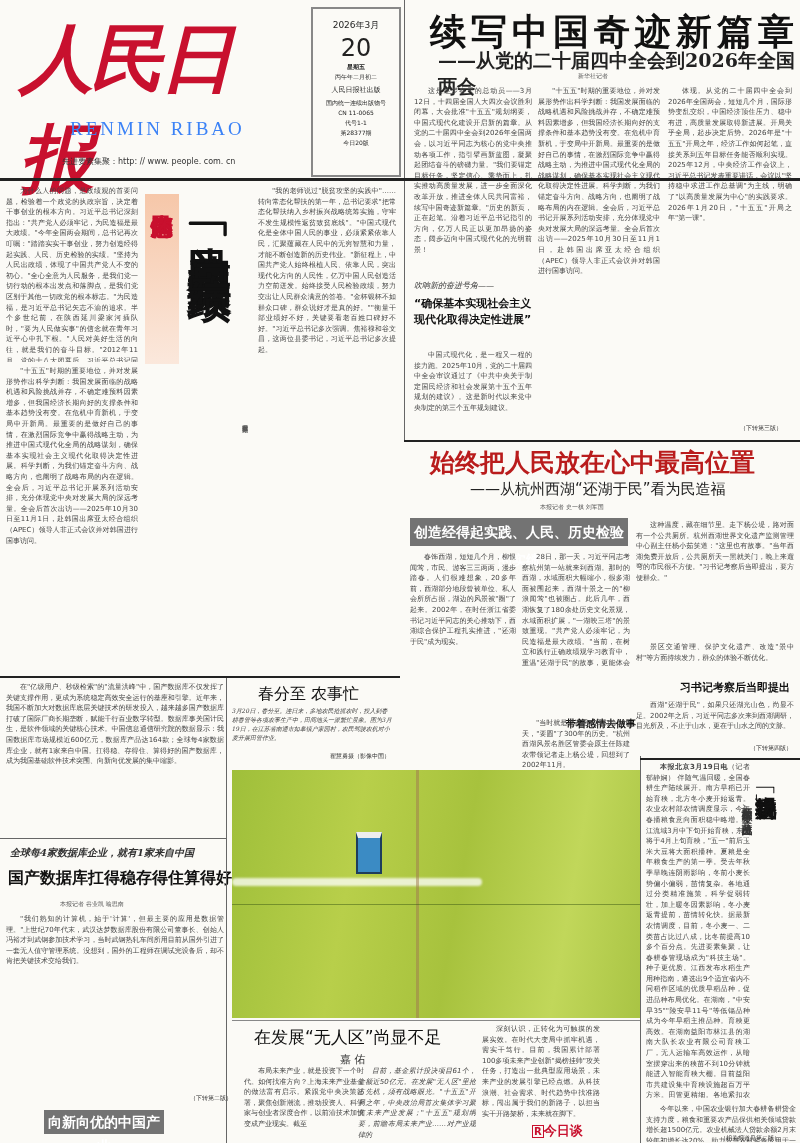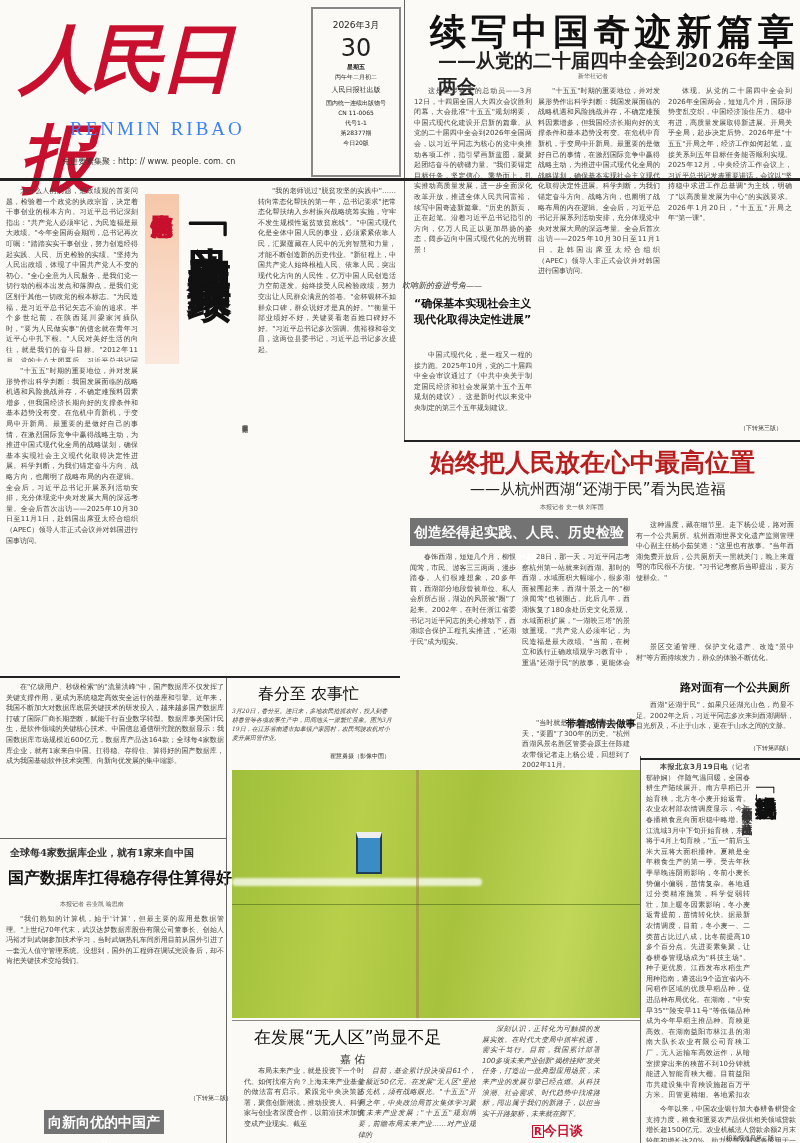--- a/index.html
+++ b/index.html
@@ -22,37 +22,37 @@
 .photo{background:linear-gradient(100deg,#9fbf3a 0%,#b8cf4a 30%,#a7c23d 55%,#c1d75a 80%,#a9c444 100%)}
 </style>
 </head>
 <body>
 
 <div class="abs masthead-logo">人民日报</div>
 <div class="abs masthead-pinyin">RENMIN  RIBAO</div>
 <div class="abs masthead-url">先进要素集聚：http: // www. people. com. cn</div>
 <div class="abs datebox">
   <div class="ym">2026年3月</div>
-  <div class="day">30</div>
+  <div class="day">20</div>
   <div class="s" style="font-weight:bold">星期五</div>
   <div class="s">丙午年二月初二</div>
   <div class="s" style="font-size:7px;margin:3px 0">人民日报社出版</div>
   <div class="s">国内统一连续出版物号</div>
   <div class="s">CN 11-0065</div>
   <div class="s">代号1-1</div>
   <div class="s">第28377期</div>
   <div class="s">今日20版</div>
 </div>
 
 <div class="abs vline" style="left:404px;top:0;height:440px"></div>
 <div class="abs h1" style="left:430px;top:8px;font-size:36px;letter-spacing:5px">续写中国奇迹新篇章</div>
 <div class="abs" style="left:438px;top:48px;font-size:19px;font-weight:bold;font-family:'DejaVu Serif',serif">——从党的二十届四中全会到2026年全国两会</div>
 <div class="abs" style="left:578px;top:72px;font-size:6px;color:#555">新华社记者</div>
 <div class="abs txt" style="left:414px;top:86px;width:118px;height:190px">这是逐梦春天的总动员——3月12日，十四届全国人大四次会议胜利闭幕，大会批准"十五五"规划纲要，中国式现代化建设开启新的篇章。从党的二十届四中全会到2026年全国两会，以习近平同志为核心的党中央推动各项工作，指引擘画新蓝图，凝聚起团结奋斗的磅礴力量。"我们要锚定目标任务，坚定信心、乘势而上，扎实推动高质量发展，进一步全面深化改革开放，推进全体人民共同富裕，续写中国奇迹新篇章。"历史的新页，正在起笔。沿着习近平总书记指引的方向，亿万人民正以更加昂扬的姿态，阔步迈向中国式现代化的光明前景！</div>
-<div class="abs" style="left:402px;top:280px;font-size:8px;font-style:italic;color:#333">吹响新的奋进号角——</div>
+<div class="abs" style="left:414px;top:280px;font-size:8px;font-style:italic;color:#333">吹响新的奋进号角——</div>
 <div class="abs h1" style="left:414px;top:296px;width:120px;font-size:11px;line-height:16px">“确保基本实现社会主义现代化取得决定性进展”</div>
 <div class="abs txt" style="left:414px;top:350px;width:118px;height:85px">中国式现代化，是一程又一程的接力跑。2025年10月，党的二十届四中全会审议通过了《中共中央关于制定国民经济和社会发展第十五个五年规划的建议》。这是新时代以来党中央制定的第三个五年规划建议。</div>
 <div class="abs txt" style="left:538px;top:86px;width:122px;height:350px">"十五五"时期的重要地位，并对发展形势作出科学判断：我国发展面临的战略机遇和风险挑战并存，不确定难预料因素增多，但我国经济长期向好的支撑条件和基本趋势没有变。在危机中育新机，于变局中开新局。最重要的是做好自己的事情，在激烈国际竞争中赢得战略主动，为推进中国式现代化全局的战略谋划，确保基本实现社会主义现代化取得决定性进展。科学判断，为我们锚定奋斗方向、战略方向，也阐明了战略布局的内在逻辑。全会后，习近平总书记开展系列活动安排，充分体现党中央对发展大局的深远考量。全会后首次出访——2025年10月30日至11月1日，赴韩国出席亚太经合组织（APEC）领导人非正式会议并对韩国进行国事访问。</div>
 <div class="abs txt" style="left:668px;top:86px;width:124px;height:330px">体现。从党的二十届四中全会到2026年全国两会，短短几个月，国际形势变乱交织，中国经济顶住压力、稳中有进，高质量发展取得新进展。开局关乎全局，起步决定后势。2026年是"十五五"开局之年，经济工作如何起笔，直接关系到五年目标任务能否顺利实现。2025年12月，中央经济工作会议上，习近平总书记发表重要讲话，会议以"坚持稳中求进工作总基调"为主线，明确了"以高质量发展为中心"的实践要求。2026年1月20日，"十五五"开局之年"第一课"。</div>
 <div class="abs" style="left:740px;top:424px;font-size:6px;color:#333">（下转第三版）</div>
 
 <div class="abs hr-top"></div>
 
 <div class="abs txt" style="left:6px;top:186px;width:132px;height:176px">为什么人的问题，是政绩观的首要问题，检验着一个政党的执政宗旨，决定着干事创业的根本方向。习近平总书记深刻指出："共产党人必须牢记，为民造福是最大政绩。"今年全国两会期间，总书记再次叮嘱："踏踏实实干事创业，努力创造经得起实践、人民、历史检验的实绩。"坚持为人民出政绩，体现了中国共产党人不变的初心。"全心全意为人民服务，是我们党一切行动的根本出发点和落脚点，是我们党区别于其他一切政党的根本标志。"为民造福，是习近平总书记矢志不渝的追求。半个多世纪前，在陕西延川梁家河插队时，"要为人民做实事"的信念就在青年习近平心中扎下根。"人民对美好生活的向往，就是我们的奋斗目标。"2012年11月，党的十八大闭幕后，习近平总书记同中外记者见面时这样宣示。</div>
 <div class="abs" style="left:145px;top:194px;width:34px;height:170px;background:linear-gradient(#f6c7a9,#fbe8dc)"></div>
@@ -67,27 +67,27 @@
 <div class="abs" style="left:430px;top:446px;font-size:25px;font-weight:bold;font-family:Liberation Sans, sans-serif;color:#b91c1c">始终把人民放在心中最高位置</div>
 <div class="abs" style="left:470px;top:480px;font-size:15px;font-family:'DejaVu Sans',sans-serif;color:#222">——从杭州西湖“还湖于民”看为民造福</div>
 <div class="abs" style="left:540px;top:503px;font-size:6px;color:#555">本报记者  史一棋  刘军国</div>
 <div class="abs redbar" style="left:410px;top:518px;width:218px;height:28px;font-size:14px;line-height:28px">创造经得起实践、人民、历史检验的实绩</div>
 <div class="abs txt" style="left:410px;top:552px;width:106px;height:240px">春饰西湖，短短几个月，柳恨闻莺，市民、游客三三两两，漫步踏春。人们很难想象，20多年前，西湖部分地段曾被单位、私人会所所占据，湖边的风景被"圈"了起来。2002年，在时任浙江省委书记习近平同志的关心推动下，西湖综合保护工程扎实推进，"还湖于民"成为现实。</div>
 <div class="abs txt" style="left:522px;top:552px;width:108px;height:115px">28日，那一天，习近平同志考察杭州第一站就来到西湖。那时的西湖，水域面积大幅缩小，很多湖面被围起来，西湖十景之一的"柳浪闻莺"也被圈占。此后几年，西湖恢复了180余处历史文化景观，水域面积扩展，"一湖映三塔"的景致重现。"共产党人必须牢记，为民造福是最大政绩。"当前，在树立和践行正确政绩观学习教育中，重温"还湖于民"的故事，更能体会那份深厚的人民情怀。</div>
 <div class="abs h1" style="left:566px;top:717px;font-size:10px">带着感情去做事</div>
 <div class="abs txt" style="left:522px;top:718px;width:108px;height:50px">"当时就是在这里，我们给300天，"要圆"了300年的历史。"杭州西湖风景名胜区管委会原主任陈建农带领记者走上杨公堤，回想到了2002年11月。</div>
 <div class="abs txt" style="left:636px;top:520px;width:158px;height:120px">这种温度，藏在细节里。走下杨公堤，路对面有一个公共厕所。杭州西湖世界文化遗产监测管理中心副主任杨小茹笑道："这里也有故事。"当年西湖免费开放后，公共厕所天一黑就关门，晚上来遛弯的市民很不方便。"习书记考察后当即提出，要方便群众。"</div>
 <div class="abs txt" style="left:636px;top:642px;width:158px;height:24px">景区交通管理、保护文化遗产、改造"景中村"等方面持续发力，群众的体验不断优化。</div>
-<div class="abs h1" style="left:680px;top:680px;font-size:11px">路对面有一个公共厕所</div>
+<div class="abs h1" style="left:680px;top:680px;font-size:11px">习书记考察后当即提出</div>
 <div class="abs txt" style="left:636px;top:700px;width:158px;height:42px">西湖"还湖于民"，如果只还湖光山色，尚显不足。2002年之后，习近平同志多次来到西湖调研，目光所及，不止于山水，更在于山水之间的文脉。</div>
 <div class="abs" style="left:750px;top:744px;font-size:6px;color:#333">（下转第四版）</div>
 
 <div class="abs txt" style="left:6px;top:682px;width:218px;height:150px">在"亿级用户、秒级检索"的"流量洪峰"中，国产数据库不仅发挥了关键支撑作用，更成为系统稳定高效安全运行的基座和引擎。近年来，我国不断加大对数据库底层关键技术的研发投入，越来越多国产数据库打破了国际厂商长期垄断，赋能千行百业数字转型。数据库事关国计民生，是软件领域的关键核心技术。中国信息通信研究院的数据显示：我国数据库市场规模近600亿元，数据库产品达164款；全球每4家数据库企业，就有1家来自中国。扛得稳、存得住、算得好的国产数据库，成为我国基础软件技术突围、向新向优发展的集中缩影。</div>
 <div class="abs hline" style="left:0;top:838px;width:226px"></div>
-<div class="abs" style="left:10px;top:846px;font-size:10px;font-weight:bold;color:#333">全球每4家数据库企业，就有1家来自中国</div>
+<div class="abs" style="left:10px;top:846px;font-size:10px;font-style:italic;font-weight:bold;color:#333">全球每4家数据库企业，就有1家来自中国</div>
 <div class="abs h1" style="left:8px;top:868px;font-size:16px">国产数据库扛得稳存得住算得好</div>
 <div class="abs" style="left:60px;top:900px;font-size:6px;color:#555">本报记者  谷业凯  喻思南</div>
 <div class="abs txt" style="left:6px;top:914px;width:218px;height:180px">"我们熟知的计算机，始于'计算'，但最主要的应用是数据管理。"上世纪70年代末，武汉达梦数据库股份有限公司董事长、创始人冯裕才到武钢参加技术学习，当时武钢热轧车间所用目前从国外引进了一套无人值守管理系统。没想到，国外的工程师在调试完设备后，却不肯把关键技术交给我们。</div>
 <div class="abs" style="left:190px;top:1094px;font-size:6px;color:#333">（下转第二版）</div>
 <div class="abs redbar" style="left:44px;top:1110px;width:120px;height:24px;font-size:14px;line-height:24px">向新向优的中国产业</div>
 <div class="abs vline" style="left:226px;top:678px;height:465px"></div>
 
 <div class="abs" style="left:258px;top:684px;font-size:16px;font-family:'DejaVu Sans',sans-serif;color:#111">春分至   农事忙</div>
 <div class="abs" style="left:232px;top:706px;width:160px;font-size:6px;line-height:9px;color:#444;font-style:italic">3月20日，春分至。连日来，多地农民抢抓农时，投入到春耕春管等各项农事生产中，田间地头一派繁忙景象。图为3月19日，在江苏省南通市如皋镇户家园村，农民驾驶农机对小麦开展田管作业。</div>
 <div class="abs" style="left:330px;top:752px;font-size:6px;color:#333">翟慧勇摄（影像中国）</div>
@@ -96,21 +96,21 @@
   <div class="abs" style="left:124px;top:62px;width:26px;height:42px;background:#3b8bc4;border:2px solid #1e3d5c;border-top:6px solid #eee"></div>
   <div class="abs" style="left:184px;top:0;width:3px;height:248px;background:rgba(160,120,80,0.5)"></div>
   <div class="abs" style="left:0;top:134px;width:408px;height:1px;background:rgba(60,90,20,0.5)"></div>
 </div>
 <div class="abs hline" style="left:232px;top:1020px;width:408px;background:#888"></div>
 
 <div class="abs" style="left:254px;top:1026px;font-size:17px;font-family:'DejaVu Sans',sans-serif;color:#111">在发展“无人区”尚显不足</div>
 <div class="abs" style="left:340px;top:1052px;font-size:11px;color:#333">嘉  佑</div>
 <div class="abs txt" style="left:244px;top:1066px;width:120px;height:76px;">布局未来产业，就是投资下一个时代。如何找准方向？上海未来产业基金的做法富有启示。紧跟党中央决策部署，聚焦创新潮流，推动投资人、科学家与创业者深度合作，以前沿技术加快变成产业现实。截至</div>
 <div class="abs txt" style="left:358px;top:1066px;width:118px;height:76px;font-style:italic">目前，基金累计投决项目61个，金额近50亿元。在发展"无人区"里抢占先机，须有战略眼光。"十五五"开局之年，中央政治局首次集体学习聚焦未来产业发展；"十五五"规划纲要，前瞻布局未来产业……对产业规律的</div>
-<div class="abs txt" style="left:482px;top:1024px;width:118px;height:95px;font-style:italic">深刻认识，正转化为可触摸的发展实效。在时代大变局中抓牢机遇，需实干笃行。目前，我国累计部署100多项未来产业创新"揭榜挂帅"攻关任务，打造出一批典型应用场景，未来产业的发展引擎已经点燃。从科技浪潮、社会需求、时代趋势中找准路标，闯出属于我们的新路子，以担当实干开路架桥，未来就在脚下。</div>
+<div class="abs txt" style="left:482px;top:1024px;width:118px;height:95px;">深刻认识，正转化为可触摸的发展实效。在时代大变局中抓牢机遇，需实干笃行。目前，我国累计部署100多项未来产业创新"揭榜挂帅"攻关任务，打造出一批典型应用场景，未来产业的发展引擎已经点燃。从科技浪潮、社会需求、时代趋势中找准路标，闯出属于我们的新路子，以担当实干开路架桥，未来就在脚下。</div>
 <div class="abs" style="left:532px;top:1122px;font-size:13px;font-weight:bold;color:#c8102e;font-family:'DejaVu Sans',sans-serif"><span style="border:1px solid #c8102e;font-size:10px;padding:0 1px">R</span><span>今日谈</span></div>
 
 <div class="abs vline" style="left:640px;top:756px;height:387px"></div>
 <div class="abs hline" style="left:640px;top:758px;width:160px;background:#222;height:2px"></div>
 <div class="abs txt" style="left:646px;top:762px;width:104px;height:340px"><b>本报北京3月19日电</b><span>（记者郁静娴）</span> <span>伴随气温回暖，全国春耕生产陆续展开。南方早稻已开始育秧，北方冬小麦开始返青。农业农村部农情调度显示，今年春播粮食意向面积稳中略增。长江流域3月中下旬开始育秧，东北将于4月上旬育秧，"五一"前后玉米大豆将大面积播种。夏粮是全年粮食生产的第一季。受去年秋季旱晚连阴雨影响，冬前小麦长势偏小偏弱，苗情复杂。各地通过分类精准施策，科学促弱转壮，加上暖冬因素影响，冬小麦返青提前，苗情转化快。据最新农情调度，目前，冬小麦一、二类苗占比过八成，比冬前提高10多个百分点。先进要素集聚，让春耕春管现场成为"科技主场"。种子更优质。江西发布水稻生产用种指南，遴选出9个适宜省内不同稻作区域的优质早稻品种，促进品种布局优化。在湖南，"中安早35""陵安早11号"等低镉品种成为今年早稻主推品种。育秧更高效。在湖南益阳市林江县的湖南大队长农业有限公司育秧工厂，无人运输车高效运作，从暗室摆穿出来的秧苗不到10分钟就能进入智能育秧大棚。目前益阳市共建设集中育秧设施超百万平方米。田管更精细。各地紧扣农时，推动技术进村入户，打通技术到田"最后一公里"。在山东潍州市夏津县，多光谱无人机生成"苗情地图"，帮助制定个性化施肥方案。在河南新乡市封丘县，"田智家"数字化智护平台高效对接农事需求，助力春耕春管。</span></div>
 <div class="abs vert" style="left:752px;top:780px;font-size:22px;color:#111;line-height:28px">春耕春管现场成为「科技主场」</div>
 <div class="abs vert" style="left:756px;top:778px;font-size:0"></div>
 <div class="abs vert" style="left:740px;top:800px;font-size:11px;color:#333;line-height:13px;font-family:'DejaVu Serif',serif;height:240px">南方早稻开始育秧  冬小麦一、二类苗占比过八成</div>
 <div class="abs txt" style="left:646px;top:1104px;width:150px;height:38px">今年以来，中国农业银行加大春耕备耕贷金支持力度，粮食和重要农产品保供相关领域贷款增长超1500亿元。农业机械法人贷款余额2月末较年初增长达20%，助力智慧农机装备应用于一线生产。</div>
 <div class="abs" style="left:720px;top:1134px;font-size:6px;color:#333">（相关报道见第二版）</div>

